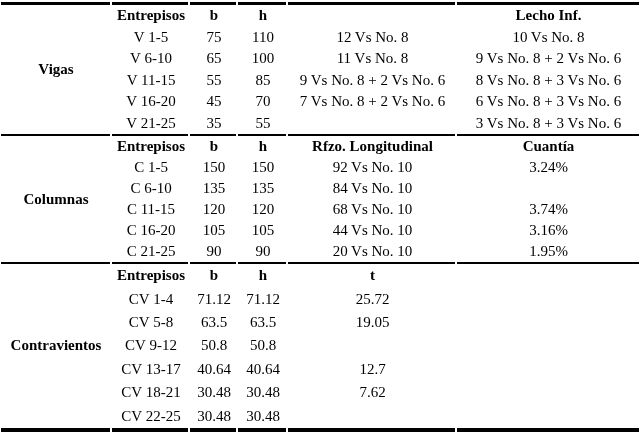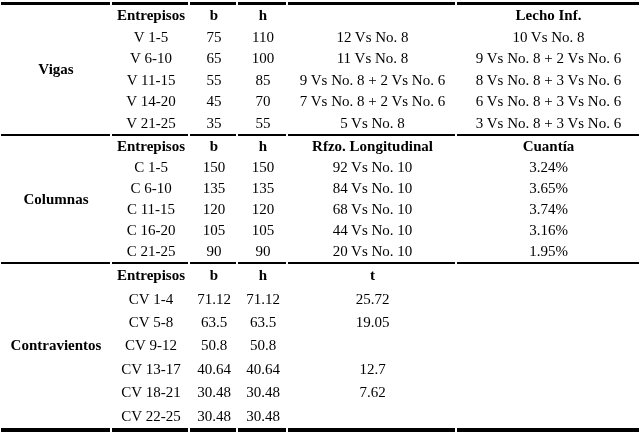--- a/index.html
+++ b/index.html
@@ -95,29 +95,28 @@
       <div class="cell" style="grid-area: 3 / 2;">V 6-10</div>
       <div class="cell" style="grid-area: 3 / 3;">65</div>
       <div class="cell" style="grid-area: 3 / 4;">100</div>
       <div class="cell" style="grid-area: 3 / 5;">11 Vs No. 8</div>
       <div class="cell" style="grid-area: 3 / 6;">9 Vs No. 8 + 2 Vs No. 6</div>
       <div class="cell" style="grid-area: 4 / 2;">V 11-15</div>
       <div class="cell" style="grid-area: 4 / 3;">55</div>
       <div class="cell" style="grid-area: 4 / 4;">85</div>
       <div class="cell" style="grid-area: 4 / 5;">9 Vs No. 8 + 2 Vs No. 6</div>
       <div class="cell" style="grid-area: 4 / 6;">8 Vs No. 8 + 3 Vs No. 6</div>
-      <div class="cell" style="grid-area: 5 / 2;">V 14-20</div>
+      <div class="cell" style="grid-area: 5 / 2;">V 16-20</div>
       <div class="cell" style="grid-area: 5 / 3;">45</div>
       <div class="cell" style="grid-area: 5 / 4;">70</div>
       <div class="cell" style="grid-area: 5 / 5;">7 Vs No. 8 + 2 Vs No. 6</div>
       <div class="cell" style="grid-area: 5 / 6;">6 Vs No. 8 + 3 Vs No. 6</div>
       <div class="cell" style="grid-area: 6 / 2;">V 21-25</div>
       <div class="cell" style="grid-area: 6 / 3;">35</div>
       <div class="cell" style="grid-area: 6 / 4;">55</div>
-      <div class="cell" style="grid-area: 6 / 5;">5 Vs No. 8</div>
       <div class="cell" style="grid-area: 6 / 6;">3 Vs No. 8 + 3 Vs No. 6</div>
     </section>
 
   <div class="rule rule-mid1">
     <span></span>
       <span></span>
       <span></span>
       <span></span>
       <span></span>
       <span></span>
@@ -132,21 +131,20 @@
       <div class="cell th" style="grid-area: 1 / 6;">Cuantía</div>
       <div class="cell" style="grid-area: 2 / 2;">C 1-5</div>
       <div class="cell" style="grid-area: 2 / 3;">150</div>
       <div class="cell" style="grid-area: 2 / 4;">150</div>
       <div class="cell" style="grid-area: 2 / 5; text-align: center;">92 Vs No. 10</div>
       <div class="cell" style="grid-area: 2 / 6;">3.24%</div>
       <div class="cell" style="grid-area: 3 / 2;">C 6-10</div>
       <div class="cell" style="grid-area: 3 / 3;">135</div>
       <div class="cell" style="grid-area: 3 / 4;">135</div>
       <div class="cell" style="grid-area: 3 / 5;">84 Vs No. 10</div>
-      <div class="cell" style="grid-area: 3 / 6;">3.65%</div>
       <div class="cell" style="grid-area: 4 / 2;">C 11-15</div>
       <div class="cell" style="grid-area: 4 / 3;">120</div>
       <div class="cell" style="grid-area: 4 / 4;">120</div>
       <div class="cell" style="grid-area: 4 / 5;">68 Vs No. 10</div>
       <div class="cell" style="grid-area: 4 / 6;">3.74%</div>
       <div class="cell" style="grid-area: 5 / 2;">C 16-20</div>
       <div class="cell" style="grid-area: 5 / 3;">105</div>
       <div class="cell" style="grid-area: 5 / 4;">105</div>
       <div class="cell" style="grid-area: 5 / 5; text-align: center;">44 Vs No. 10</div>
       <div class="cell" style="grid-area: 5 / 6;">3.16%</div>

